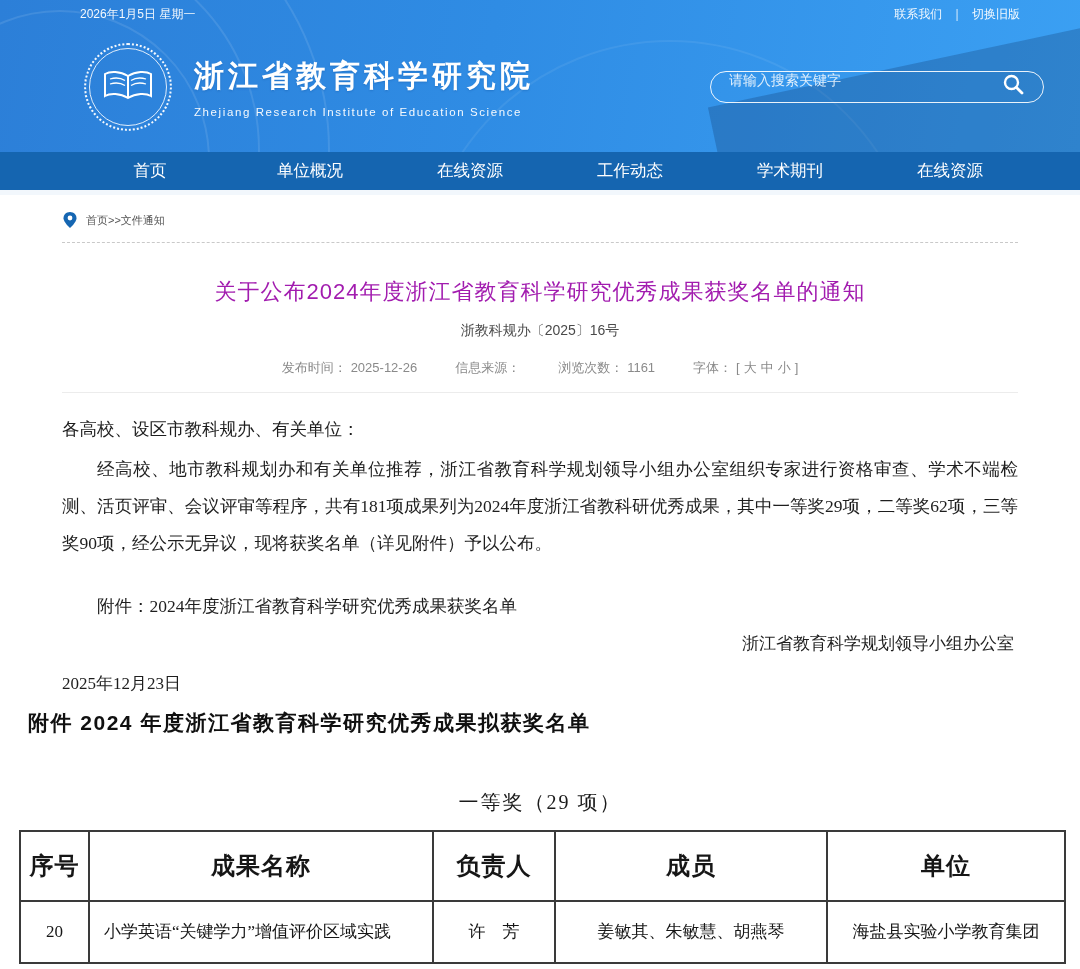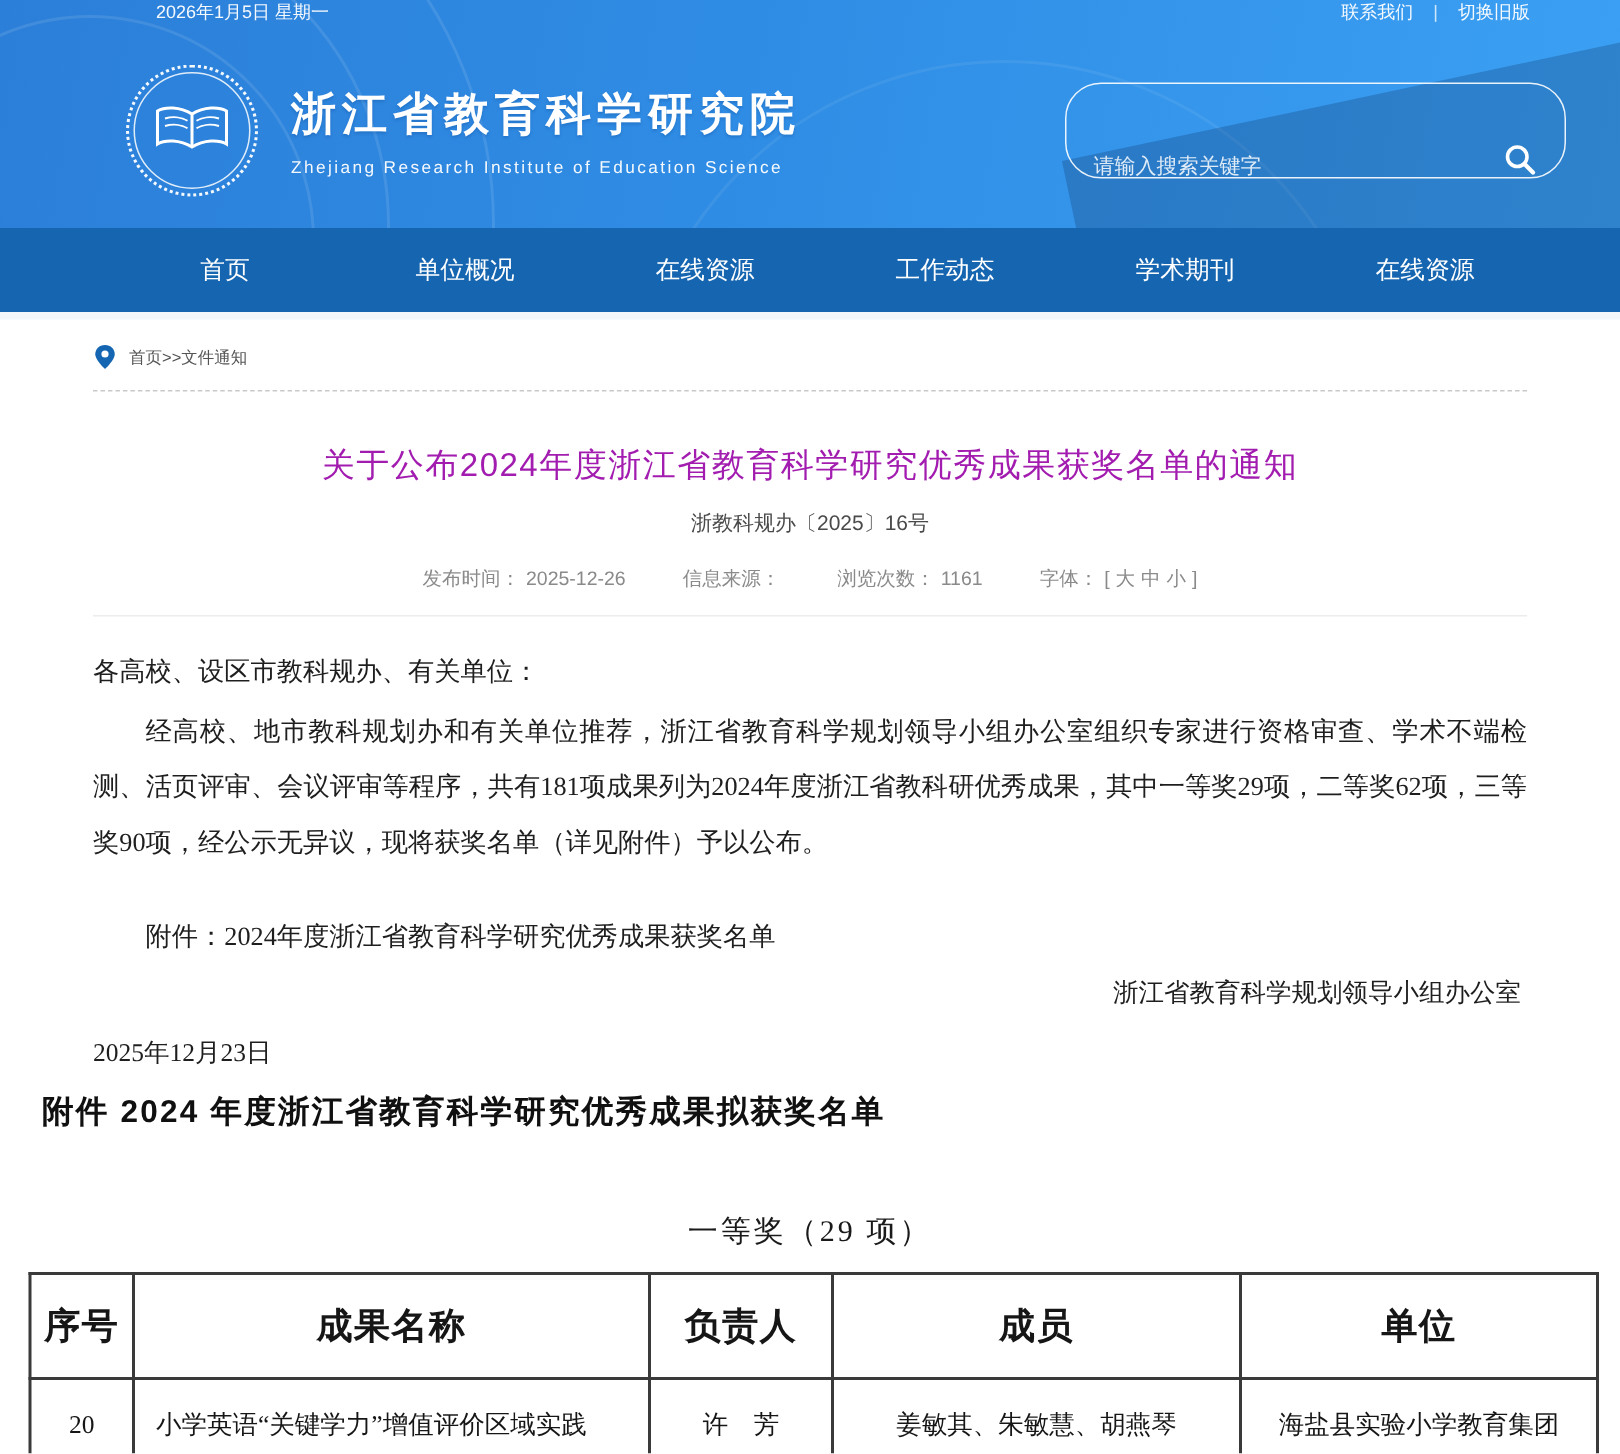--- a/index.html
+++ b/index.html
@@ -18,52 +18,52 @@
   }
   .deco-circle { position:absolute; border-radius:50%; border:2px solid rgba(255,255,255,0.10); }
   .deco-c1 { width:420px; height:420px; left:-160px; top:-60px; }
   .deco-c2 { width:560px; height:560px; left:-230px; top:-130px; }
   .deco-c3 { width:300px; height:300px; left:-90px; top:10px; }
   .deco-c4 { width:500px; height:500px; left:420px; top:40px; border-color:rgba(255,255,255,0.07); }
   .deco-dark { position:absolute; right:-60px; bottom:-70px; width:420px; height:160px;
     background:rgba(13,43,92,0.25); transform:rotate(-12deg); }
   .topbar {
     position:relative; z-index:3; height:28px; padding:0 60px 0 80px;
-    display:flex; align-items:flex-start; justify-content:space-between;
-    color:rgba(255,255,255,0.95); font-size:12px;margin-left:24px;
+    display:flex; align-items:center; justify-content:space-between;
+    color:rgba(255,255,255,0.95); font-size:12px;
   }
   .topbar .right a { color:rgba(255,255,255,0.95); text-decoration:none; }
   .topbar .sep { margin:0 10px; opacity:0.8; }
 
   .banner { position:relative; z-index:3; display:flex; align-items:center; height:124px; padding:0 36px 6px 84px; }
   .seal {
     width:88px; height:88px; border-radius:50%; flex:0 0 auto;
     border:2px dotted rgba(255,255,255,0.95);
     display:flex; align-items:center; justify-content:center;
     position:relative;
   }
   .seal .inner {
     width:78px; height:78px; border-radius:50%; border:1px solid rgba(255,255,255,0.85);
     display:flex; align-items:center; justify-content:center;
   }
   .site-id { margin-left:22px; color:#fff; }
   .site-title { font-size:30px; font-weight:700; letter-spacing:4px; text-shadow:0 1px 2px rgba(0,60,130,0.25); }
   .site-sub { margin-top:9px; font-size:11.5px; letter-spacing:1.6px; opacity:0.95; }
 
-  .search { margin-left:auto; width:334px; height:64px; border:1.5px solid rgba(255,255,255,0.9);
-    border-radius:24px; display:flex; align-items:flex-end; padding:0 18px; }
+  .search { margin-left:auto; width:334px; height:32px; border:1.5px solid rgba(255,255,255,0.9);
+    border-radius:24px; display:flex; align-items:flex-start; padding:0 18px; }
   .search input {
     flex:1; background:transparent; border:none; outline:none;
     color:#fff; font-size:14px; font-family:"Liberation Sans", sans-serif;
   }
   .search input::placeholder { color:rgba(255,255,255,0.85); }
   .search svg { flex:0 0 auto; }
 
   
-  .nav { position:relative; z-index:3; height:56px; background:#1565b0; display:flex; align-items:center; padding-left:70px; }
+  .nav { position:relative; z-index:3; height:38px; background:#1565b0; display:flex; align-items:center; padding-left:70px; }
   .nav-item { width:160px; text-align:center; color:#fff; font-size:16.5px; cursor:pointer; }
   .nav-strip { height:5px; background:#f2f7fc; }
 
   
   .breadcrumb {
     margin:16px 62px 0; padding-bottom:13px; display:flex; align-items:center;
     font-size:11px; color:#555; border-bottom:1px dashed #c9c9c9;
   }
   .breadcrumb svg { margin-right:8px; }
 

